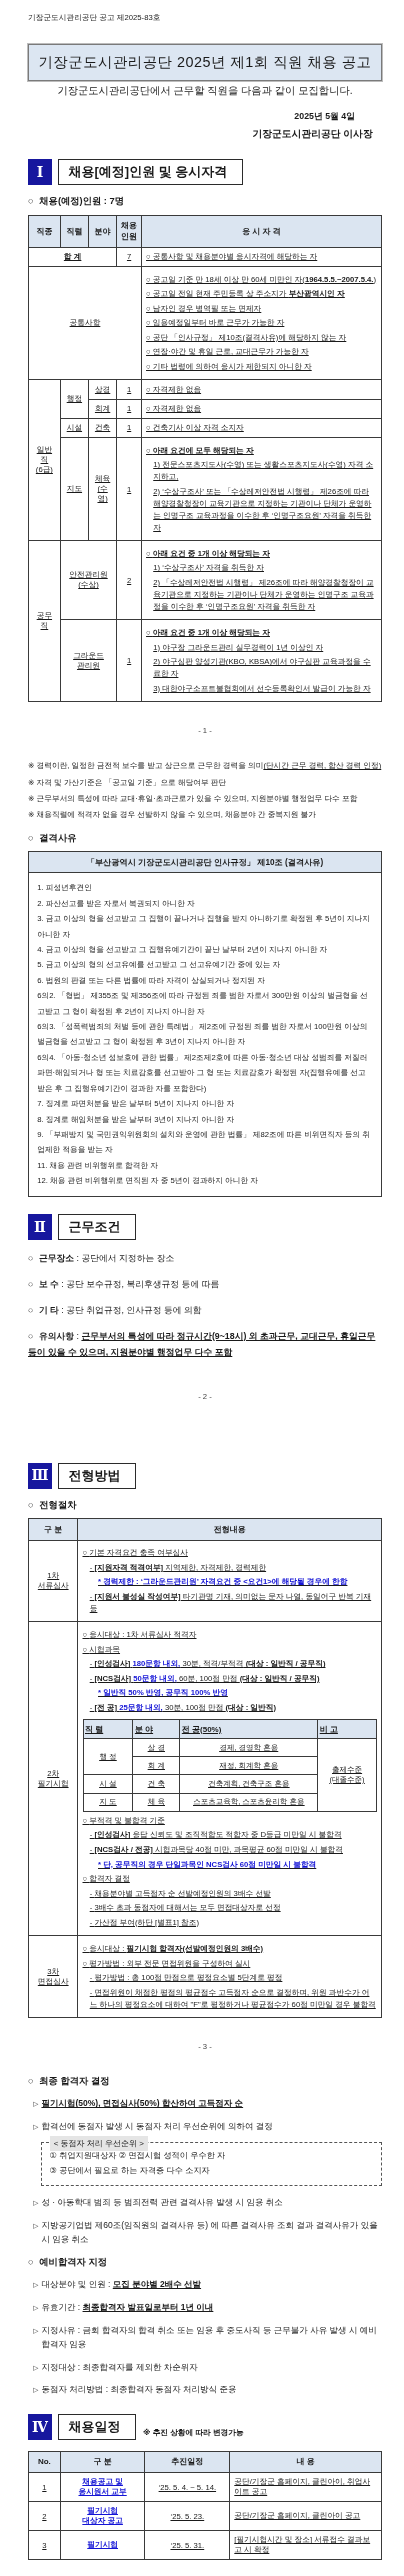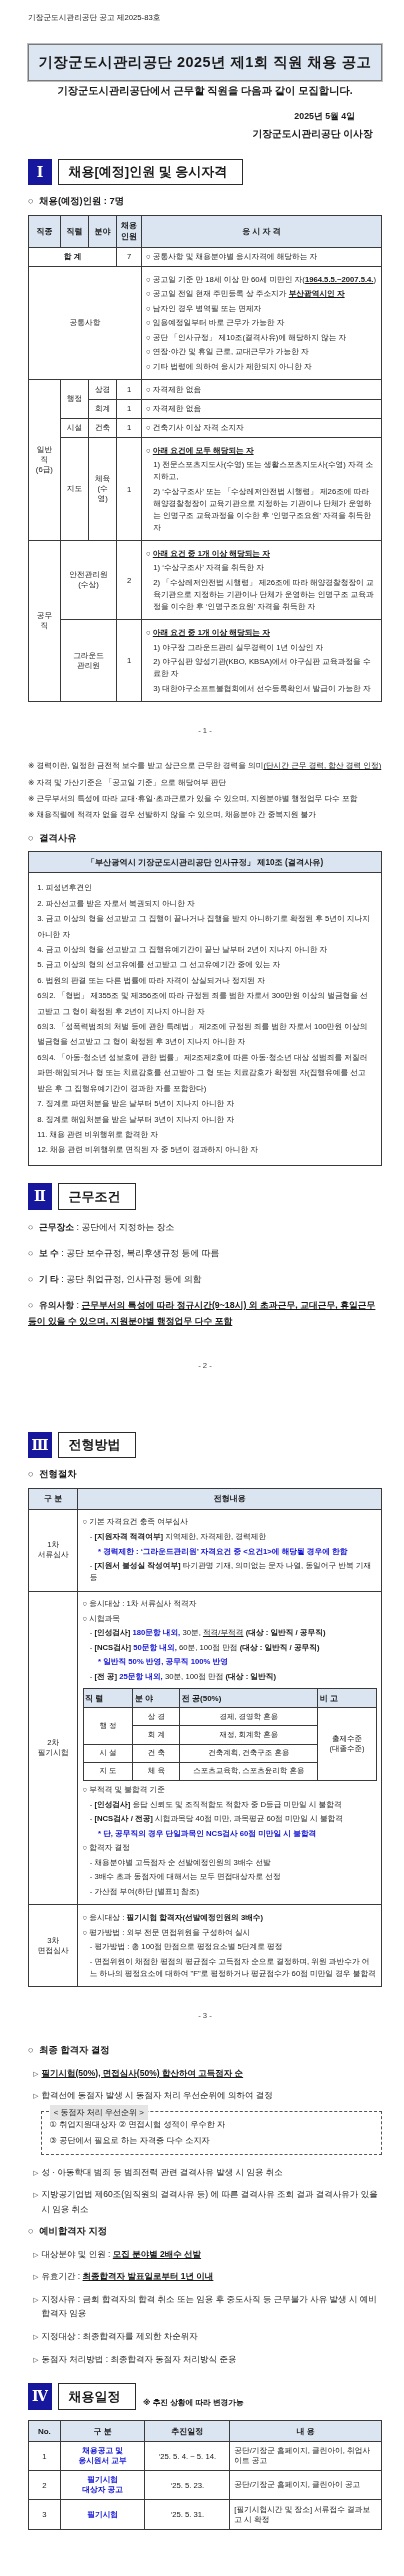--- a/index.html
+++ b/index.html
@@ -3,41 +3,41 @@
 <meta charset="utf-8">
 <style>
   html,body{margin:0;padding:0;background:#fff;}
   body{width:405px;font-family:"Liberation Sans","DejaVu Sans",sans-serif;color:#1a1a1a;}
   .doc{padding:13.4px 23px 0 28px;}
   .prewrap{white-space:pre-line;}
 
   .doc-no{font-size:7.7px;color:#222;margin-bottom:21px;}
 
   .title-banner{border:1px solid #7a7a7a;outline:0.5px solid #bcbcbc;background:#dce6f2;
-    text-align:center;font-size:14.4px;font-weight:700;padding:7.7px 3.1px;letter-spacing:0.5px;}
+    text-align:center;font-size:14.4px;font-weight:400;padding:7.7px 3.1px;letter-spacing:0.5px;}
 
   .slogan{text-align:center;margin:15.5px 0 7.2px;font-size:12px;font-weight:700;font-style:italic;}
-  .intro{text-align:center;font-size:10.3px;font-weight:700;margin:3.1px 0 13.4px;}
+  .intro{text-align:center;font-size:10.3px;font-weight:400;margin:3.1px 0 13.4px;}
   .date-line{text-align:right;padding-right:27px;font-size:8.8px;font-weight:700;margin-bottom:5.2px;}
   .signer{text-align:right;padding-right:9.3px;font-size:9.8px;font-weight:800;margin-bottom:13.4px;}
 
   .sec-h{display:flex;align-items:stretch;margin:17.5px 0 10.3px;}
   .sec-num{background:#17179e;color:#fff;font-family:"Liberation Serif","DejaVu Serif",serif;
     font-size:14px;font-weight:700;width:24px;display:flex;align-items:center;justify-content:center;}
   .sec-title{border:1px solid #2b2b2b;margin-left:6.2px;padding:3.1px 14.4px 3.1px 9.3px;
     font-size:13px;font-weight:800;background:#fff;display:flex;align-items:center;}
   .sec-note{font-size:7.7px;font-weight:700;align-self:flex-end;margin:0 0 2.1px 7.2px;}
 
   .o-line{font-size:9.3px;font-weight:800;margin:9.3px 0 6.2px;}
   .o-glyph{font-weight:800;margin-right:3.1px;}
 
   table{border-collapse:collapse;width:100%;table-layout:fixed;}
   .tbl{border:1px solid #3a3a3a;font-size:7.7px;}
   .tbl th{background:#dbe5f1;border:0.5px solid #3a3a3a;padding:4.6px 2.1px;font-size:8px;}
-  .tbl td{border:0.5px solid #3a3a3a;padding:4.1px 4.1px;vertical-align:middle;}
+  .tbl td{border:0.5px solid #3a3a3a;padding:4.1px 4.1px;vertical-align:middle;text-decoration:underline;}
   .tc{text-align:center;}
   .tl{text-align:left;}
   .dash-top{border-top:0.5px dashed #777 !important;}
 
   .cell-list div{margin:2.6px 0;line-height:1.55;}
   .indent1{padding-left:7.2px;}
   .indent2{padding-left:15.5px;}
   .bu{font-weight:800;text-decoration:underline;}
   .b{font-weight:800;}
   .u{text-decoration:underline;}
@@ -202,20 +202,21 @@
       <div>2. 파산선고를 받은 자로서 복권되지 아니한 자</div>
       <div>3. 금고 이상의 형을 선고받고 그 집행이 끝나거나 집행을 받지 아니하기로 확정된 후 5년이 지나지 아니한 자</div>
       <div>4. 금고 이상의 형을 선고받고 그 집행유예기간이 끝난 날부터 2년이 지나지 아니한 자</div>
       <div>5. 금고 이상의 형의 선고유예를 선고받고 그 선고유예기간 중에 있는 자</div>
       <div>6. 법원의 판결 또는 다른 법률에 따라 자격이 상실되거나 정지된 자</div>
       <div>6의2. 「형법」 제355조 및 제356조에 따라 규정된 죄를 범한 자로서 300만원 이상의 벌금형을 선고받고 그 형이 확정된 후 2년이 지나지 아니한 자</div>
       <div>6의3. 「성폭력범죄의 처벌 등에 관한 특례법」 제2조에 규정된 죄를 범한 자로서 100만원 이상의 벌금형을 선고받고 그 형이 확정된 후 3년이 지나지 아니한 자</div>
       <div>6의4. 「아동·청소년 성보호에 관한 법률」 제2조제2호에 따른 아동·청소년 대상 성범죄를 저질러 파면·해임되거나 형 또는 치료감호를 선고받아 그 형 또는 치료감호가 확정된 자(집행유예를 선고받은 후 그 집행유예기간이 경과한 자를 포함한다)</div>
       <div>7. 징계로 파면처분을 받은 날부터 5년이 지나지 아니한 자</div>
       <div>8. 징계로 해임처분을 받은 날부터 3년이 지나지 아니한 자</div>
+      <div>9. 「부패방지 및 국민권익위원회의 설치와 운영에 관한 법률」 제82조에 따른 비위면직자 등의 취업제한 적용을 받는 자</div>
       <div>11. 채용 관련 비위행위로 합격한 자</div>
       <div>12. 채용 관련 비위행위로 면직된 자 중 5년이 경과하지 아니한 자</div>
     </div>
   </div>
 
   <div class="sec-h">
     <div class="sec-num">Ⅱ</div>
     <div class="sec-title">근무조건</div>
   </div>
 

